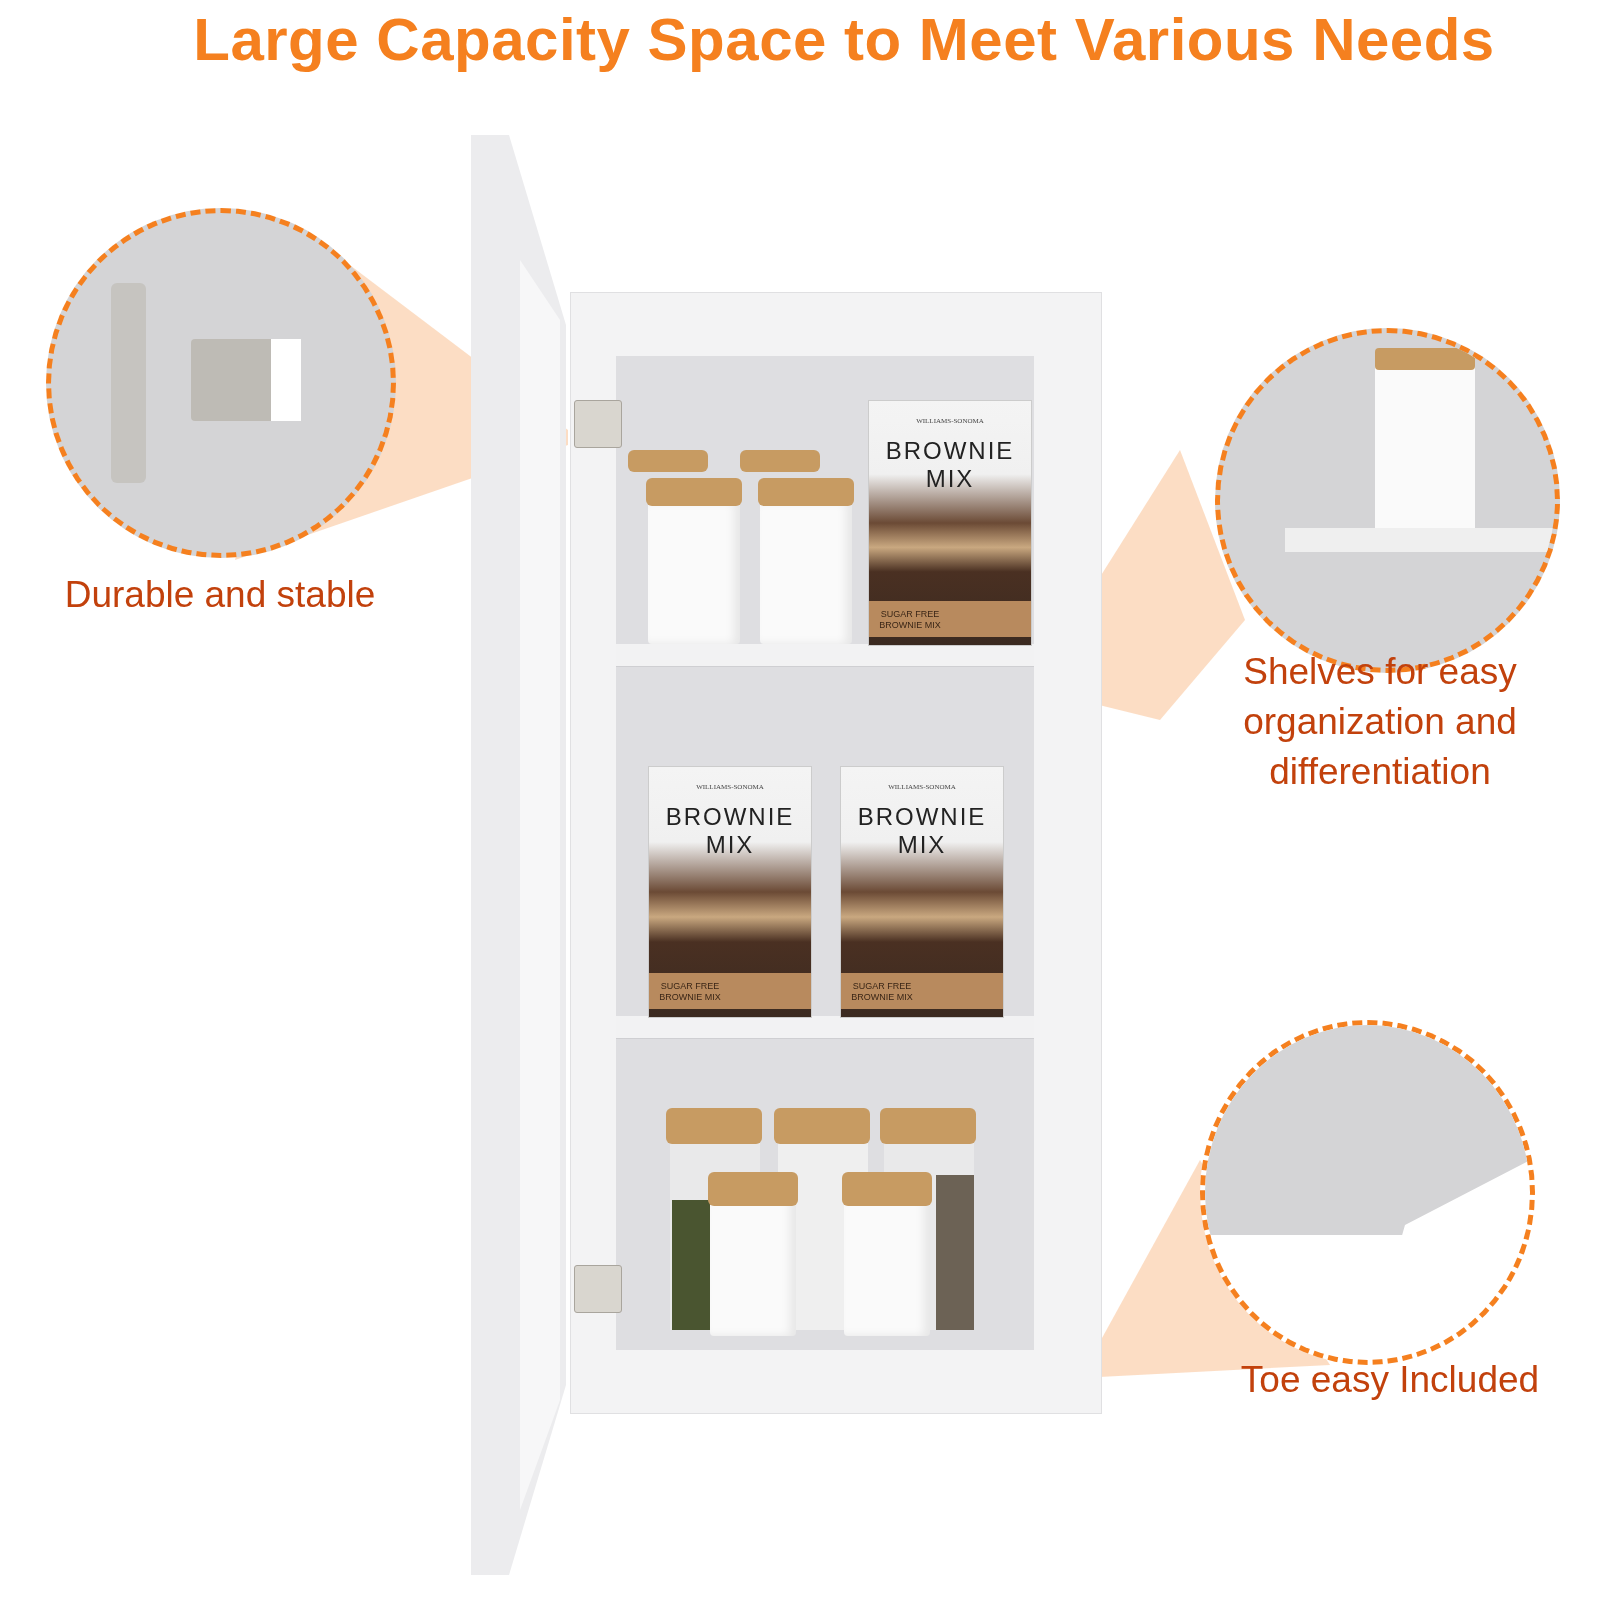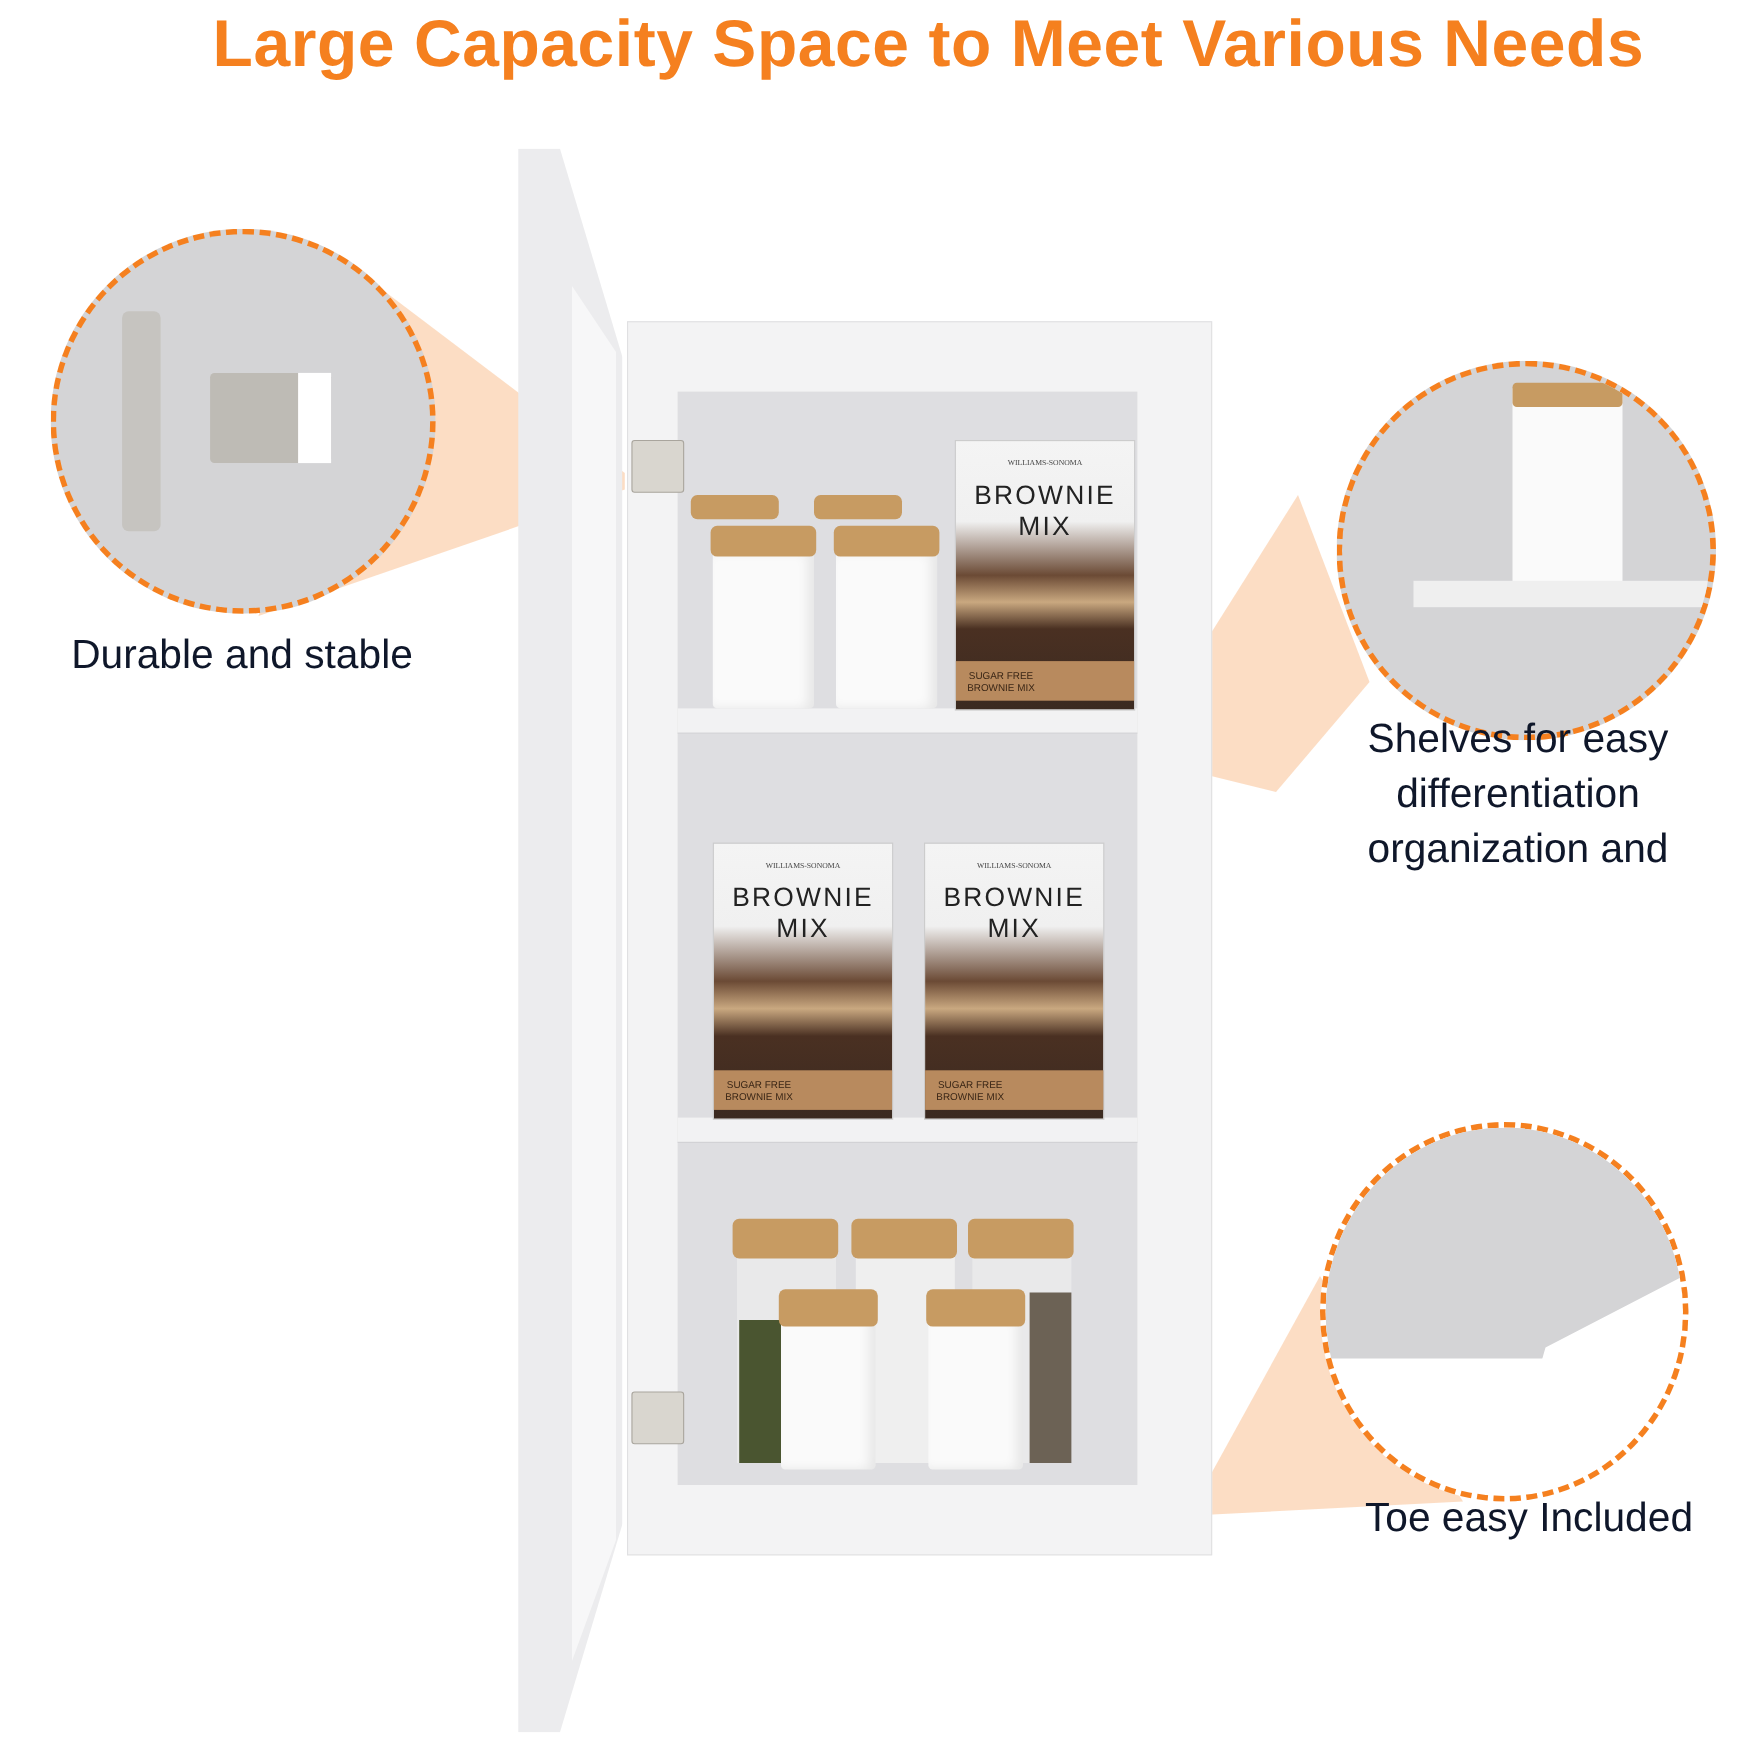--- a/index.html
+++ b/index.html
@@ -1,18 +1,18 @@
 <!DOCTYPE html>
 <html><head>
 <meta charset="utf-8">
 <style>
   html,body{margin:0;padding:0;background:#fff;}
   body{width:1600px;height:1600px;position:relative;overflow:hidden;font-family:"Liberation Sans",sans-serif;}
   .title{position:absolute;left:0;top:0;width:1600px;text-align:center;font-family:"Liberation Sans",sans-serif;font-weight:bold;font-size:60px;color:#f5801f;line-height:80px;letter-spacing:0.5px;padding-left:44px;}
-  .cap{position:absolute;color:#0f172a;font-size:37px;line-height:50px;text-align:center;font-family:"Liberation Sans",sans-serif;}
+  .cap{position:absolute;color:#c2410c;font-size:37px;line-height:50px;text-align:center;font-family:"Liberation Sans",sans-serif;}
   
   .door{position:absolute;left:471px;top:135px;width:95px;height:1440px;background:#ececee;clip-path:polygon(0 0,40% 0,100% 190px,100% 1250px,40% 100%,0 100%);}
   .door-inner{position:absolute;left:520px;top:260px;width:40px;height:1250px;background:#f7f7f8;clip-path:polygon(0 0,100% 60px,100% 1140px,0 100%);}
   .box{position:absolute;left:570px;top:292px;width:530px;height:1120px;background:#f3f3f4;border:1px solid #e0e0e2;}
   .interior{position:absolute;left:616px;top:356px;width:418px;height:994px;background:#dedee1;}
   .shelf{position:absolute;left:616px;width:418px;height:22px;background:#f2f2f3;border-bottom:1px solid #cfcfd2;}
   .hinge{position:absolute;width:46px;height:46px;background:#d9d6cf;border:1px solid #a9a59d;border-radius:3px;}
   .box-pack{position:absolute;background:linear-gradient(#f4f4f4 0,#f0f0f0 30%,#6b4a35 50%,#c9a880 60%,#4a3022 70%,#3b2a20 100%);border:1px solid #ccc;}
   .box-pack .brand{position:absolute;top:16px;width:100%;text-align:center;font-family:Liberation Serif, serif;font-size:7px;color:#444;}
   .box-pack .name{position:absolute;top:36px;width:100%;text-align:center;font-family:Liberation Sans, sans-serif;font-size:24px;color:#222;letter-spacing:2px;}
@@ -101,18 +101,18 @@
 </div>
 <div class="circle" style="left:1200px;top:1020px;width:335px;height:345px;background:#fff">
   <div style="position:absolute;left:0;top:0;width:335px;height:210px;background:#d4d4d6;clip-path:polygon(0 0,100% 0,100% 130px,200px 200px,190px 235px,0 210px)"></div>
 </div>
 
 <div class="cap" style="left:0;top:570px;width:440px">
   <div>Durable and stable</div>
 </div>
 <div class="cap" style="left:1160px;top:647px;width:440px">
   <div>Shelves for easy</div>
+  <div>organization and</div>
   <div>differentiation</div>
-  <div>organization and</div>
 </div>
 <div class="cap" style="left:1180px;top:1355px;width:420px">
   <div>Toe easy Included</div>
 </div>
 
 </body></html>

